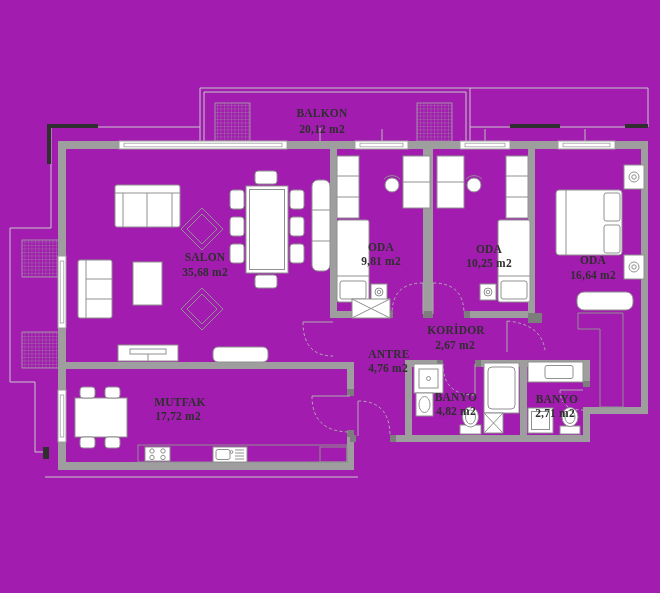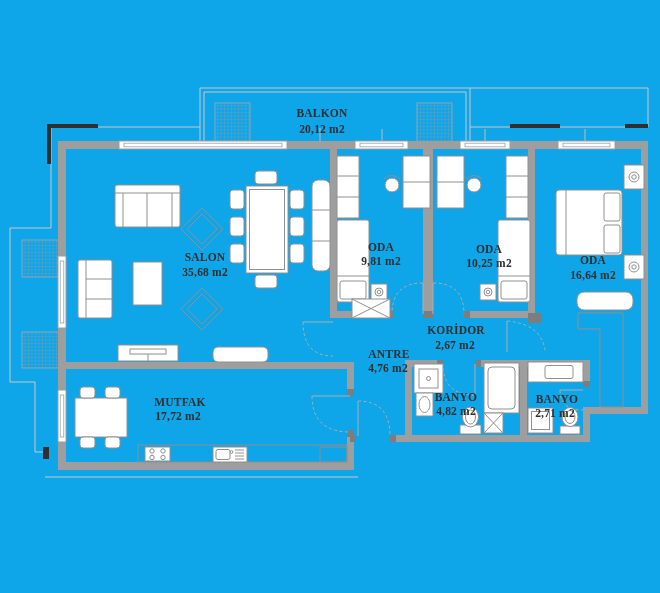--- a/index.html
+++ b/index.html
@@ -1,16 +1,16 @@
 <!DOCTYPE html>
 <html><head>
 <meta charset="utf-8">
 <style>
   html,body{margin:0;padding:0;background:#ffffff;}
-  .stage{position:relative;width:660px;height:593px;background:#0ea5e9;overflow:hidden;}
+  .stage{position:relative;width:660px;height:593px;background:#a21caf;overflow:hidden;}
   svg{display:block;}
   .room-label{font-family:"Liberation Serif","DejaVu Serif",serif;font-weight:600;
               font-size:11.5px;fill:#2f2f2f;text-anchor:middle;letter-spacing:.2px;}
   .wall{fill:#9e9e9e;}
   .jamb{fill:#7d7d7d;}
   .blackmark{fill:#2f2f2f;}
   .facade{stroke:#c9c9c9;stroke-width:1;fill:none;}
   .tick{stroke:#bdbdbd;stroke-width:1;fill:none;}
   .furn{stroke:#909090;stroke-width:1;fill:#ffffff;}
   .furnl{stroke:#909090;stroke-width:1;fill:none;}

